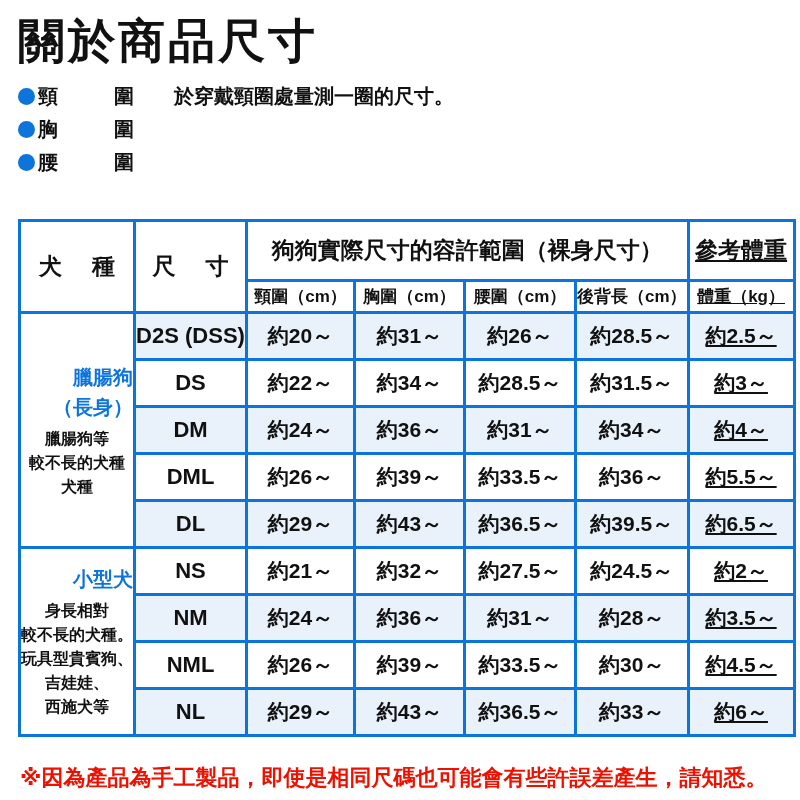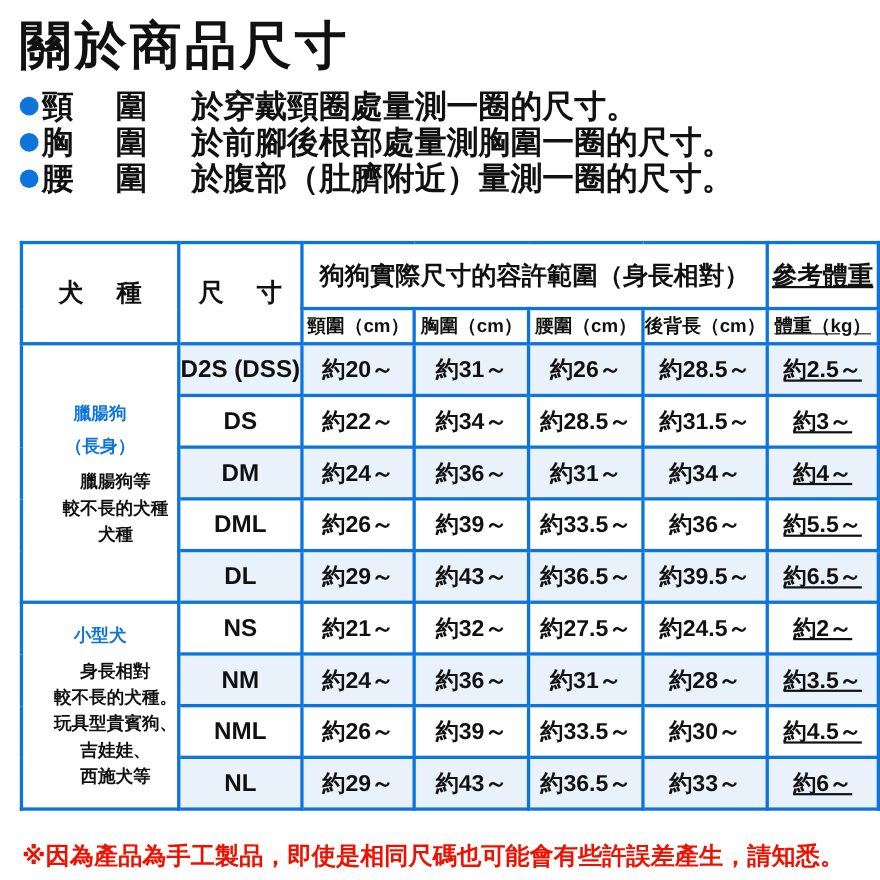--- a/index.html
+++ b/index.html
@@ -12,21 +12,21 @@
   body{
     width:800px;height:800px;position:relative;background:#fff;
     font-family:"Liberation Sans","DejaVu Sans",sans-serif;
     font-weight:bold;color:var(--ink);overflow:hidden;
   }
   .page-title{
     position:absolute;left:18px;top:10px;
     font-size:47px;letter-spacing:3px;white-space:nowrap;
   }
   .measure-list{position:absolute;left:18px;top:80px;}
-  .measure-row{display:flex;align-items:center;height:33px;font-size:29px;white-space:nowrap;}
+  .measure-row{display:flex;align-items:center;height:33px;font-size:20px;white-space:nowrap;}
   .bullet{width:17px;height:17px;border-radius:50%;background:var(--blue);flex:0 0 17px;margin-right:3px;}
   .mlabel{display:inline-block;width:96px;text-align:justify;text-align-last:justify;text-justify:inter-character;margin-right:40px;}
   .size-table{
     position:absolute;left:18px;top:219px;
     border-collapse:collapse;table-layout:fixed;
   }
   .size-table td{
     border:3px solid var(--blue);
     text-align:center;vertical-align:middle;padding:0;
     background:#fff;white-space:nowrap;overflow:hidden;
@@ -39,65 +39,63 @@
   .no-top{border-top:none;}
   .breed-col{border-left:none;border-right:4px solid var(--blue);}
   .last-col{border-right:none;}
   .thick-b{border-bottom:5px solid var(--blue);}
   .thick-r{border-right:5px solid var(--blue);}
   .thick-l{border-left:5px solid var(--blue);text-decoration:underline;}
   .jlabel{display:inline-block;width:76px;text-align:justify;text-align-last:justify;text-justify:inter-character;}
   .dcell{font-size:21px;}
   .scol{font-size:22px;}
   tr.alt td.dcell{background:var(--row-alt);}
-  .gname{color:var(--blue);font-size:16px;line-height:30px;}
-  .gdesc{color:var(--ink);font-size:16px;line-height:24px;margin-top:5px;padding-left:28px;}
+  .gname{color:var(--blue);font-size:20px;line-height:30px;text-align:right;}
+  .gdesc{color:var(--ink);font-size:16px;line-height:24px;margin-top:5px;}
   .note{
     position:absolute;left:20px;top:750px;width:770px;
     color:var(--red);font-size:22px;white-space:nowrap;margin-top:13px;
   }
 </style>
 </head>
 <body>
 
 <div class="page-title">關於商品尺寸</div>
 
 <div class="measure-list">
   <div class="measure-row">
     <span class="bullet"></span>
     <span class="mlabel">頸圍</span>
     <span class="mdesc">於穿戴頸圈處量測一圈的尺寸。</span>
   </div>
   <div class="measure-row">
     <span class="bullet"></span>
     <span class="mlabel">胸圍</span>
-    <span class="mdesc">於前腳後根部處量測胸圍一圈的尺寸。</span>
   </div>
   <div class="measure-row">
     <span class="bullet"></span>
     <span class="mlabel">腰圍</span>
-    <span class="mdesc">於腹部（肚臍附近）量測一圈的尺寸。</span>
   </div>
 </div>
 
 <table class="size-table">
   <colgroup>
     <col style="width:114px">
       <col style="width:112px">
       <col style="width:108px">
     <col style="width:110px">
       <col style="width:111px">
       <col style="width:111px">
     <col style="width:106px">
   </colgroup>
   <tbody>
   <tr class="hr1">
     <td rowspan="2" class="breed-col no-top thick-b hcell"><span class="jlabel">犬種</span></td>
     <td rowspan="2" class="no-top thick-r thick-b hcell"><span class="jlabel">尺寸</span></td>
-    <td colspan="4" class="no-top hcell">狗狗實際尺寸的容許範圍（身長相對）</td>
+    <td colspan="4" class="no-top hcell">狗狗實際尺寸的容許範圍（裸身尺寸）</td>
     <td class="no-top thick-l last-col hcell">參考體重</td>
   </tr>
   <tr class="hr2">
     <td class="sub">頸圍（cm）</td>
     <td class="sub">胸圍（cm）</td>
     <td class="sub">腰圍（cm）</td>
     <td class="sub">後背長（cm）</td>
     <td class="sub thick-l last-col">體重（kg）</td>
   </tr>
 

